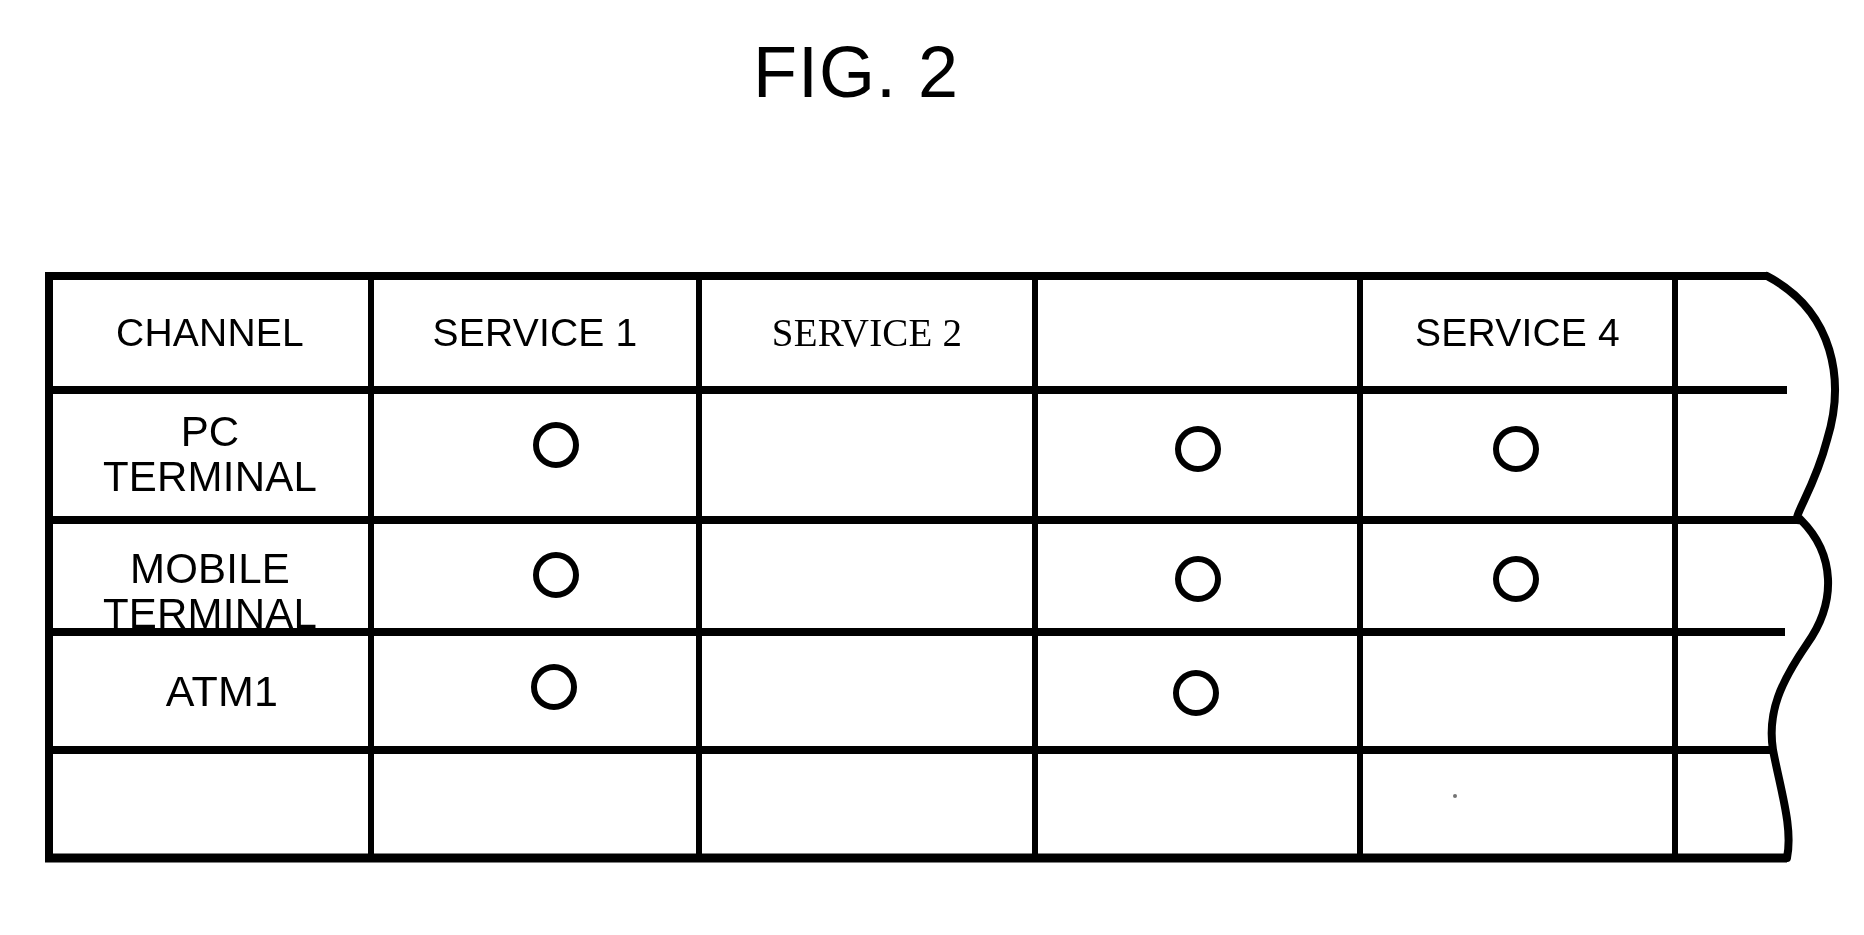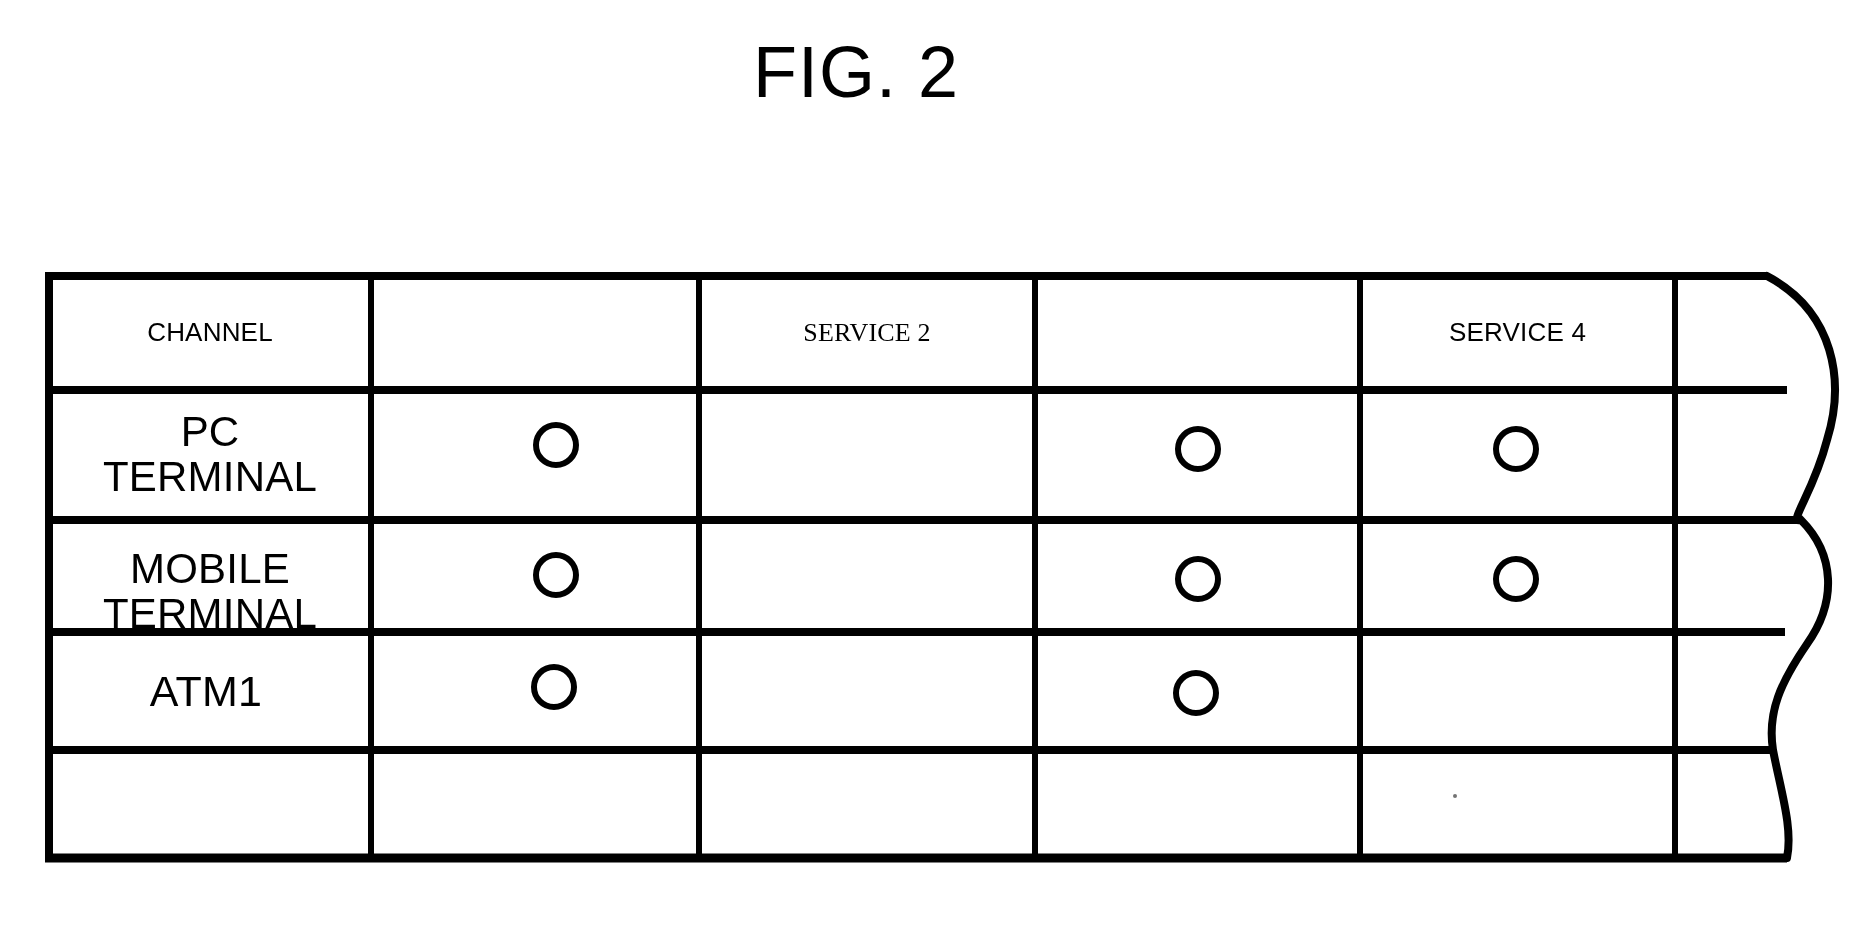--- a/index.html
+++ b/index.html
@@ -61,21 +61,21 @@
     display: flex;
     align-items: center;
     justify-content: center;
     text-align: center;
     font-size: 39px;
     line-height: 1.07;
     letter-spacing: 0.2px;
     white-space: pre-line;
     pointer-events: none;
   }
-  .hdr-text { font-size: 26px; text-align: right; }
+  .hdr-text { font-size: 39px; text-align: right; }
   .rowlabel-text { font-size: 42px; }
   .rowlabel-single { font-size: 43px; }
 
   
   .mark-circle {
     position: absolute;
     box-sizing: border-box;
     width: 46px;
     height: 46px;
     border: 6px solid #000;
@@ -119,39 +119,40 @@
 
       <path d="M 1722 4
                C 1790 40, 1800 110, 1782 168
                C 1768 222, 1742 252, 1756 248
                C 1790 282, 1792 330, 1762 372
                C 1736 410, 1722 440, 1728 478
                C 1736 520, 1748 556, 1742 586" fill="none" stroke="#000" stroke-width="8" stroke-linecap="round"></path>
     </svg>
 
     <div class="cell-text hdr-text" style="left:4px;  top:4px;  width:322px; height:114px;">CHANNEL</div>
+    <div class="cell-text hdr-text" style="left:326px;top:4px;  width:328px; height:114px;">SERVICE 1</div>
     <div class="cell-text hdr-text" style="left:654px;top:4px;  width:336px; height:114px;font-family:Liberation Serif, serif;">SERVICE 2</div>
     <div class="cell-text hdr-text" style="left:1315px;top:4px; width:315px; height:114px;">SERVICE 4</div>
     <div class="cell-text hdr-text" style="left:1630px;top:4px; width:100px; height:114px;"></div>
 
     <div class="cell-text rowlabel-text" style="left:4px; top:118px; width:322px; height:130px;">PC
 TERMINAL</div>
 
     <div class="mark-circle" style="left:488px;  top:150px;"></div>
     <div class="mark-circle" style="left:1130px; top:154px;"></div>
     <div class="mark-circle" style="left:1448px; top:154px;"></div>
 
     <div class="cell-text rowlabel-text" style="left:4px; top:264px; width:322px; height:112px;">MOBILE
 TERMINAL</div>
 
     <div class="mark-circle" style="left:488px;  top:280px;"></div>
     <div class="mark-circle" style="left:1130px; top:284px;"></div>
     <div class="mark-circle" style="left:1448px; top:284px;"></div>
 
-    <div class="cell-text rowlabel-single" style="left:0; top:360px; width:322px; height:118px;">ATM1</div>
+    <div class="cell-text rowlabel-single" style="left:16px; top:360px; width:322px; height:118px;">ATM1</div>
 
     <div class="mark-circle" style="left:486px;  top:392px;"></div>
     <div class="mark-circle" style="left:1128px; top:398px;"></div>
 
 
     <div class="speck" style="left:1408px; top:522px;"></div>
 
   </div>
 </div>
 

